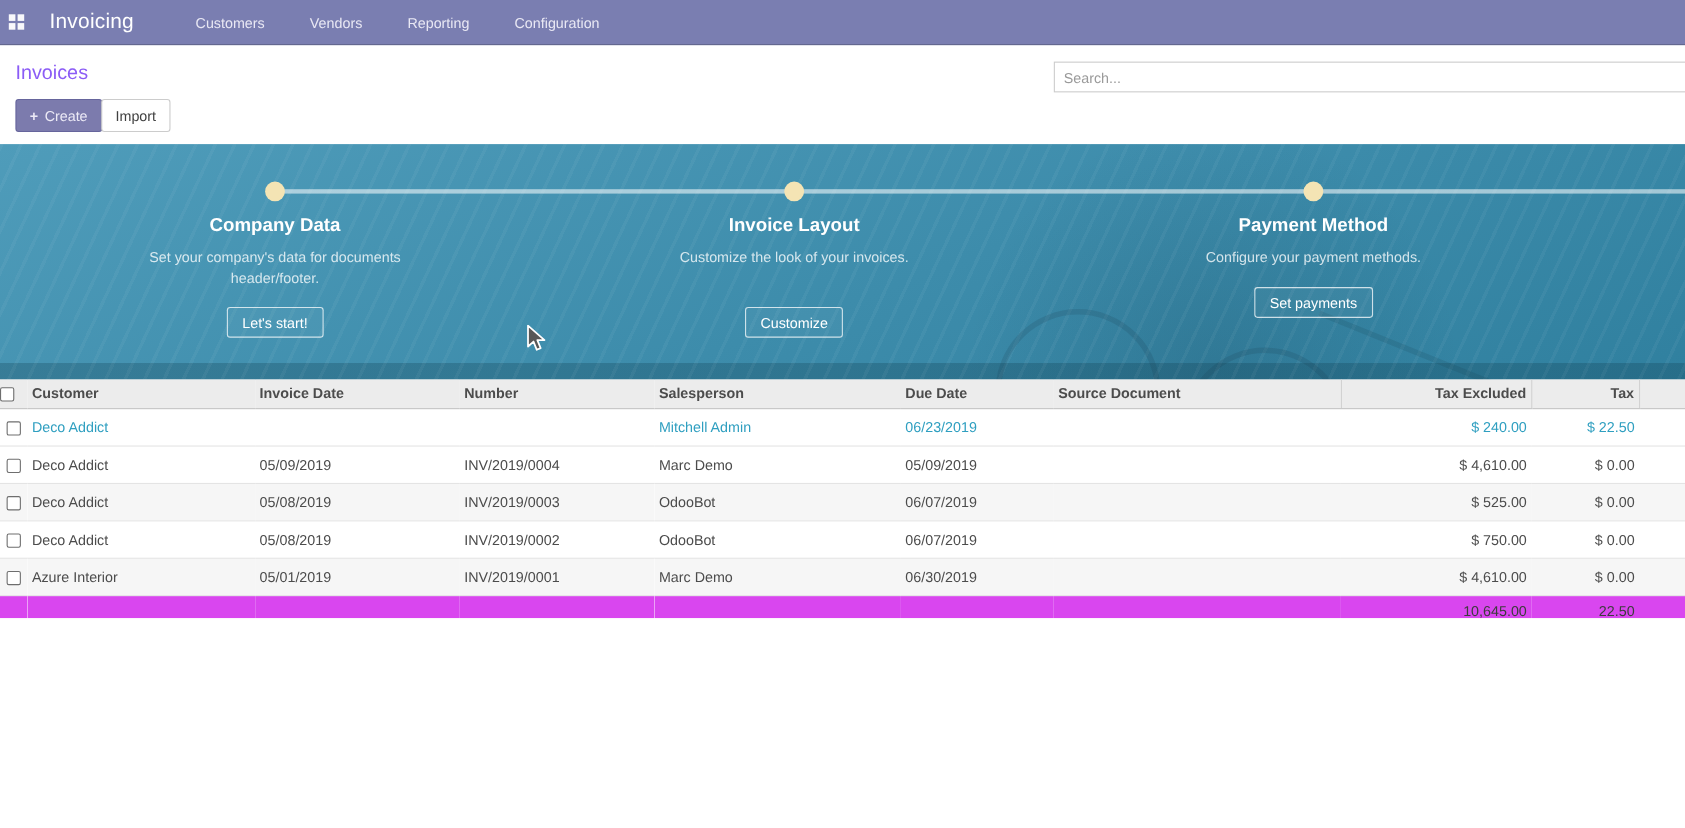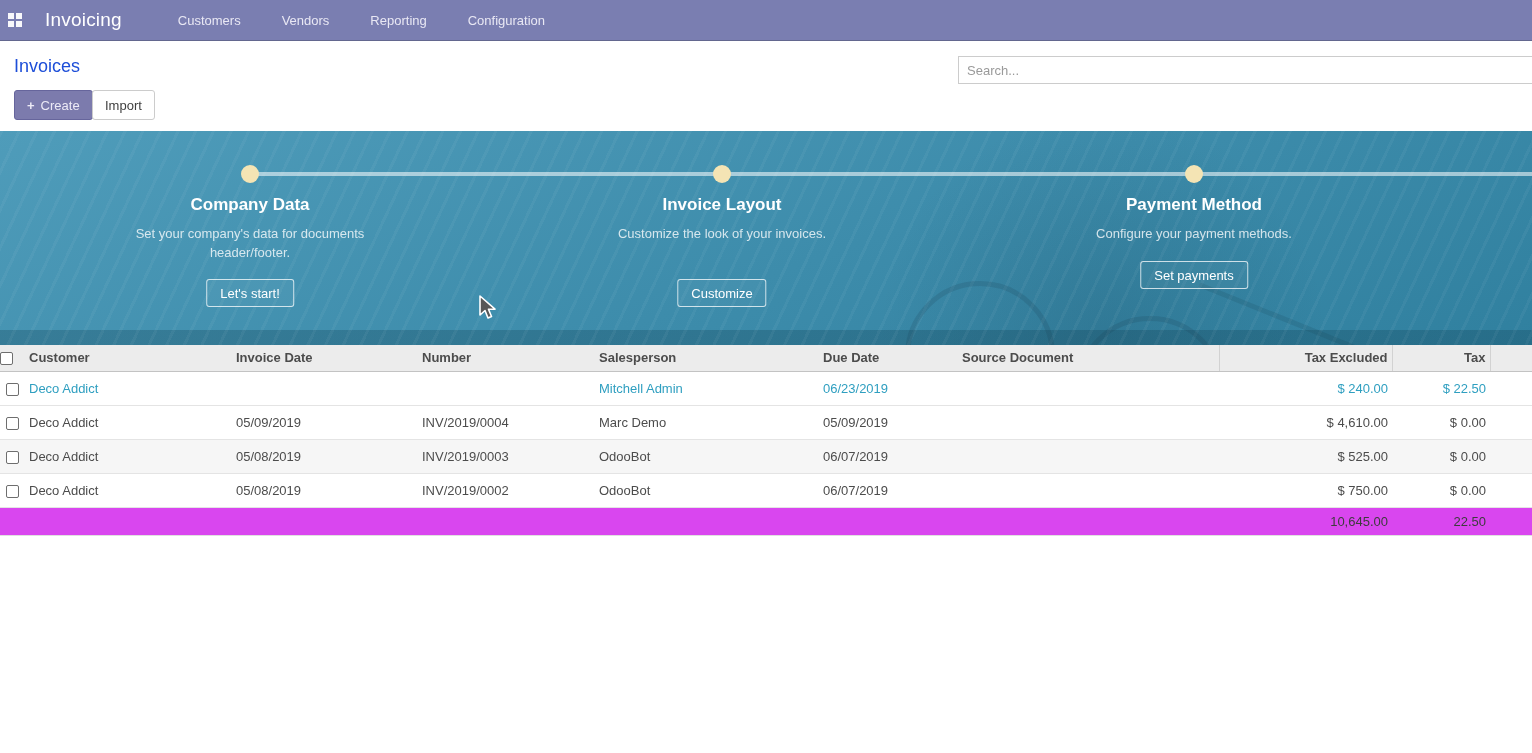--- a/index.html
+++ b/index.html
@@ -17,21 +17,21 @@
     display:flex; align-items:center;
   }
   .apps-icon { width:15px; height:15px; margin-left:8px; display:grid;
     grid-template-columns:6px 6px; grid-template-rows:6px 6px; gap:2px; cursor:pointer; }
   .apps-icon span { background:#fff; opacity:.95; }
   .brand { color:#fff; font-size:19px; margin-left:22px; letter-spacing:.2px; }
   .topmenu { display:flex; margin-left:56px; gap:41px; }
   .topmenu .item { color:#e9e8f4; font-size:13px; cursor:pointer; }
 
   
-  .page-title { position:absolute; left:14px; top:56px; font-size:18px; color:#1d4ed8; }
+  .page-title { position:absolute; left:14px; top:56px; font-size:18px; color:#8b5cf6; }
   .btn { font-size:13px; border-radius:3px; cursor:pointer; border:1px solid #ccc;
          background:#fff; color:#404040; display:inline-flex; align-items:center; justify-content:center; }
   .btn-create { position:absolute; left:14px; top:90px; height:30px; padding:0 12px;
          background:#7c7bad; border-color:#66659c; color:#eceaf6; }
   .btn-create .plus { font-weight:bold; margin-right:6px; font-size:13px; }
   .btn-import { position:absolute; left:92px; top:90px; height:30px; padding:0 12px; }
 
   .search-input { position:absolute; left:958px; top:56px; width:576px; height:28px;
          border:1px solid #ccc; font-size:13px; padding:0 8px; color:#444;
          font-family:"Liberation Sans", sans-serif; }
@@ -228,20 +228,32 @@
     <td>Deco Addict</td>
     <td>05/08/2019</td>
     <td>INV/2019/0002</td>
     <td>OdooBot</td>
     <td>06/07/2019</td>
     <td></td>
     <td class="num">$ 750.00</td>
     <td class="num">$ 0.00</td>
     <td></td>
   </tr>
+        <tr class="stripe">
+    <td class="cb-cell"><span class="cb"></span></td>
+    <td>Azure Interior</td>
+    <td>05/01/2019</td>
+    <td>INV/2019/0001</td>
+    <td>Marc Demo</td>
+    <td>06/30/2019</td>
+    <td></td>
+    <td class="num">$ 4,610.00</td>
+    <td class="num">$ 0.00</td>
+    <td></td>
+  </tr>
       </tbody>
     <tfoot>
       <tr>
         <td class="cb-cell"></td>
           <td></td>
           <td></td>
           <td></td>
           <td></td>
           <td></td>
           <td></td>

